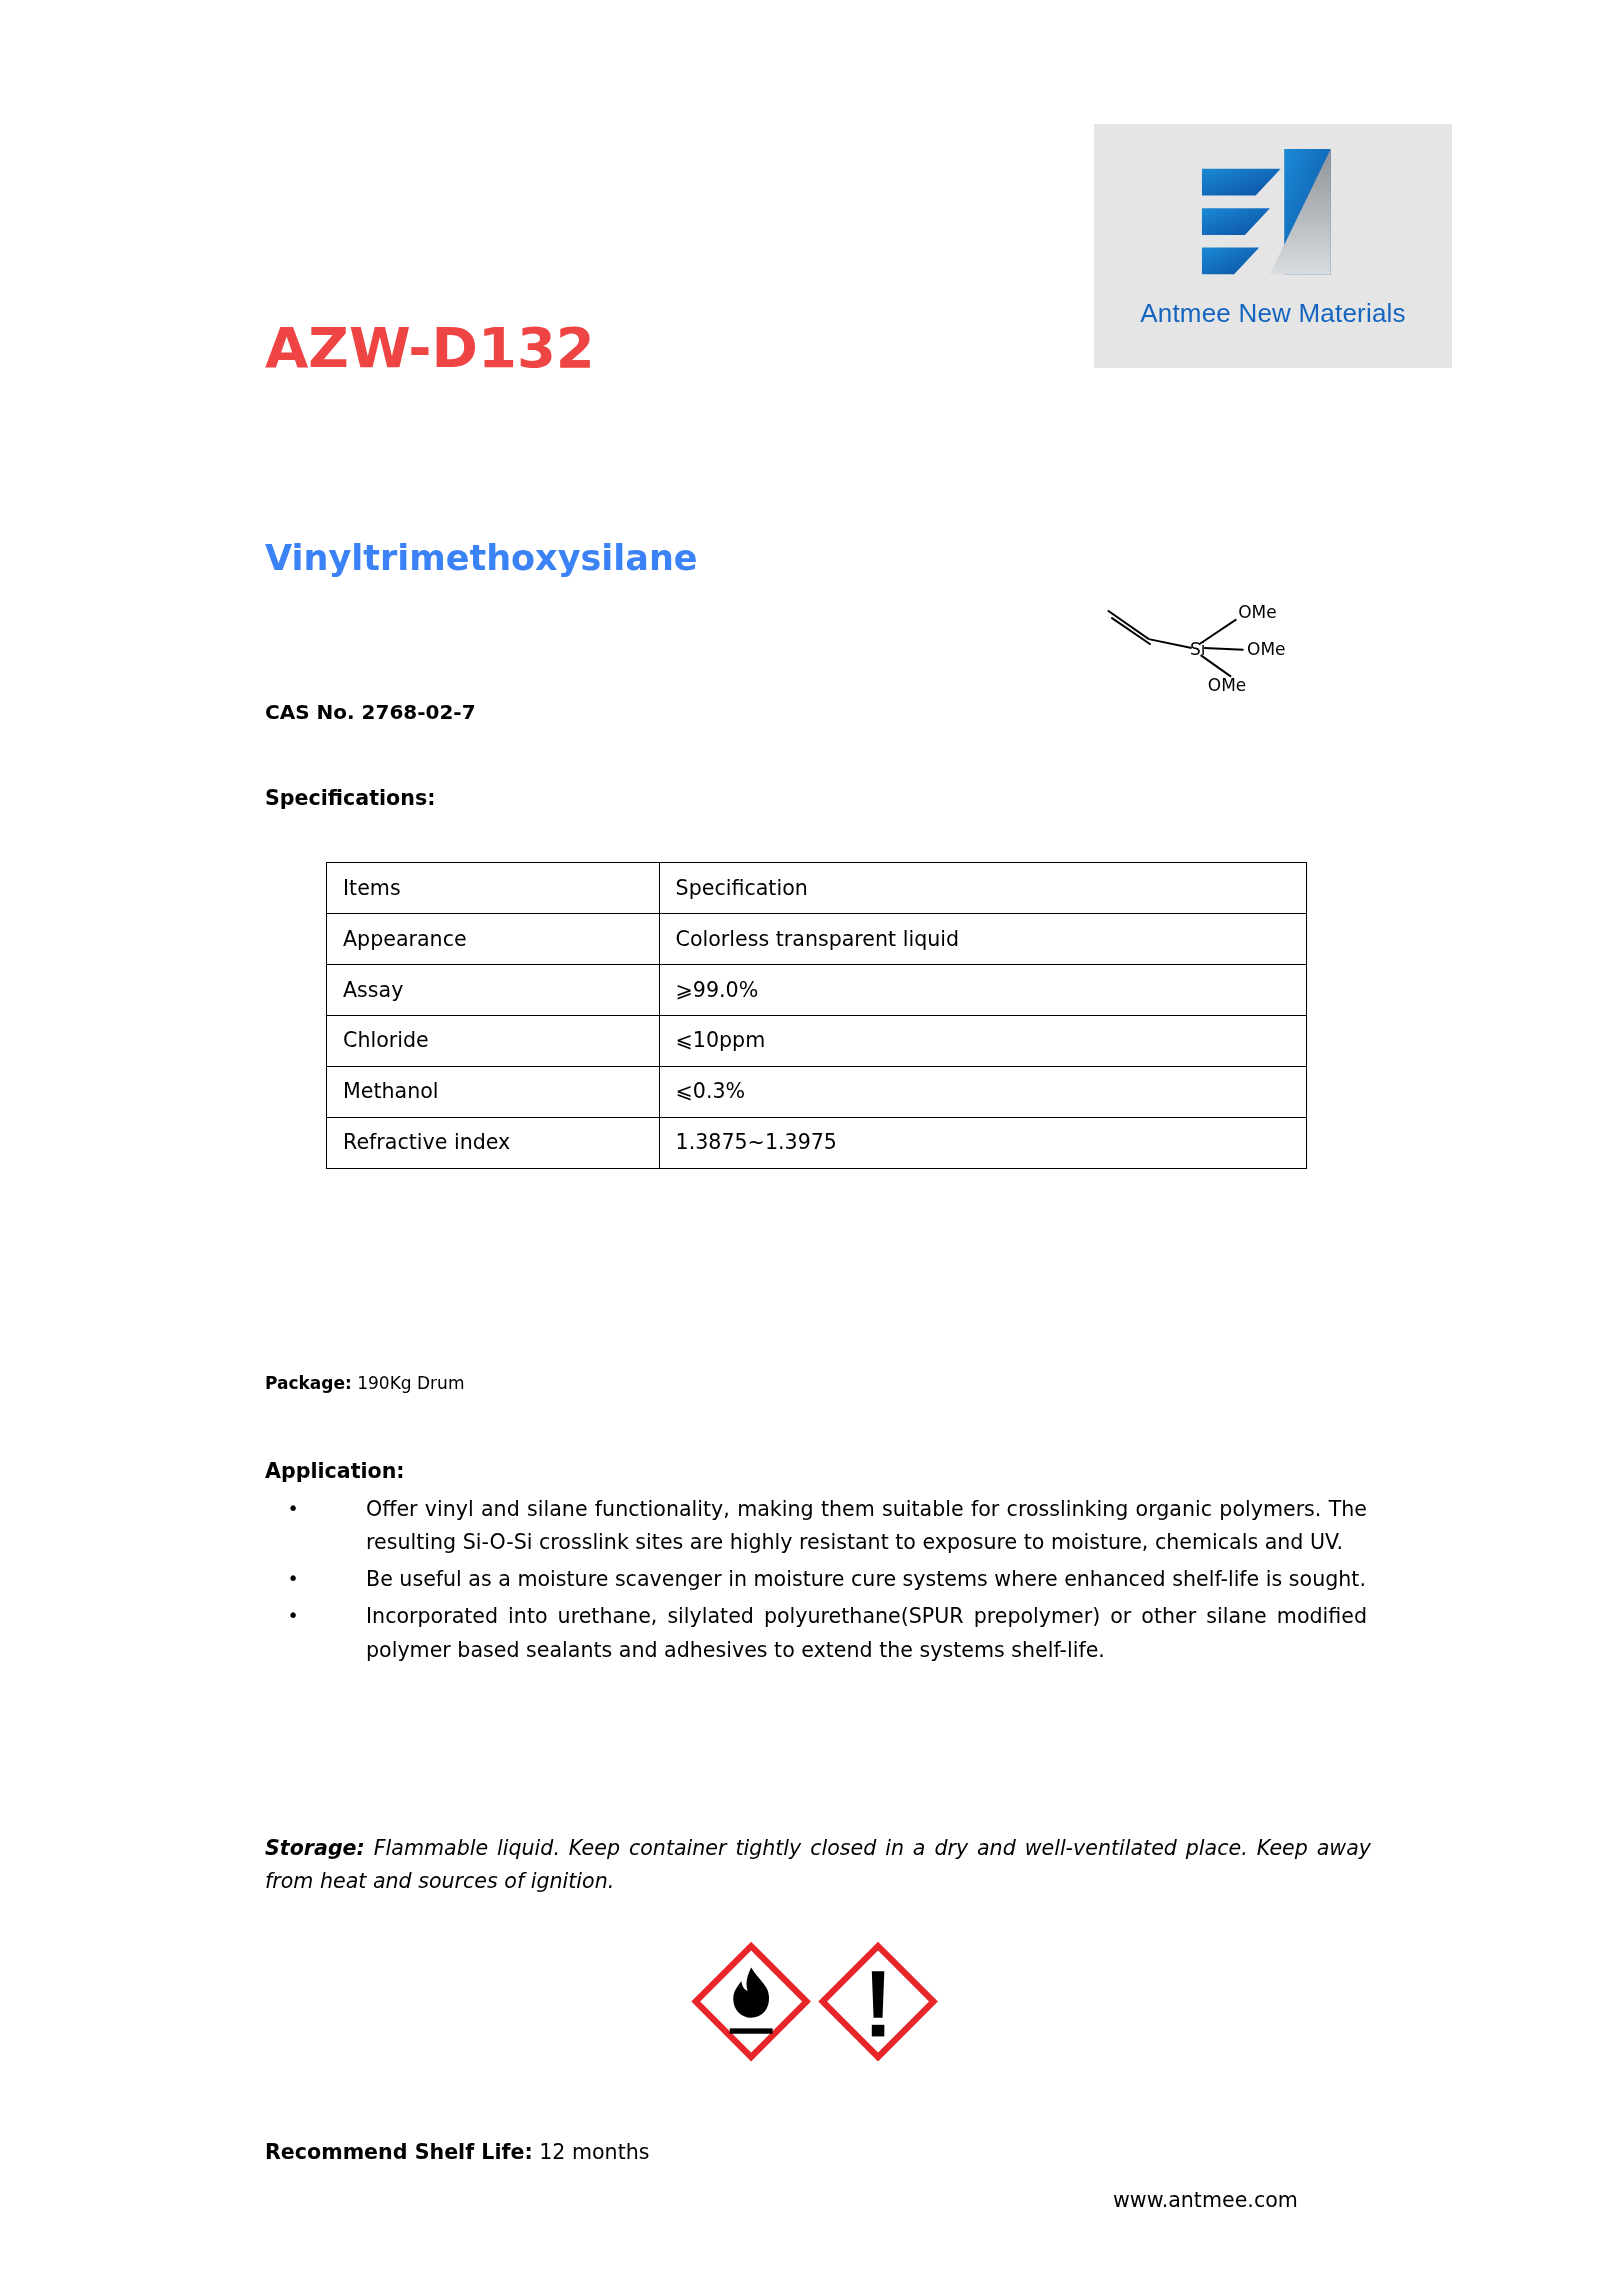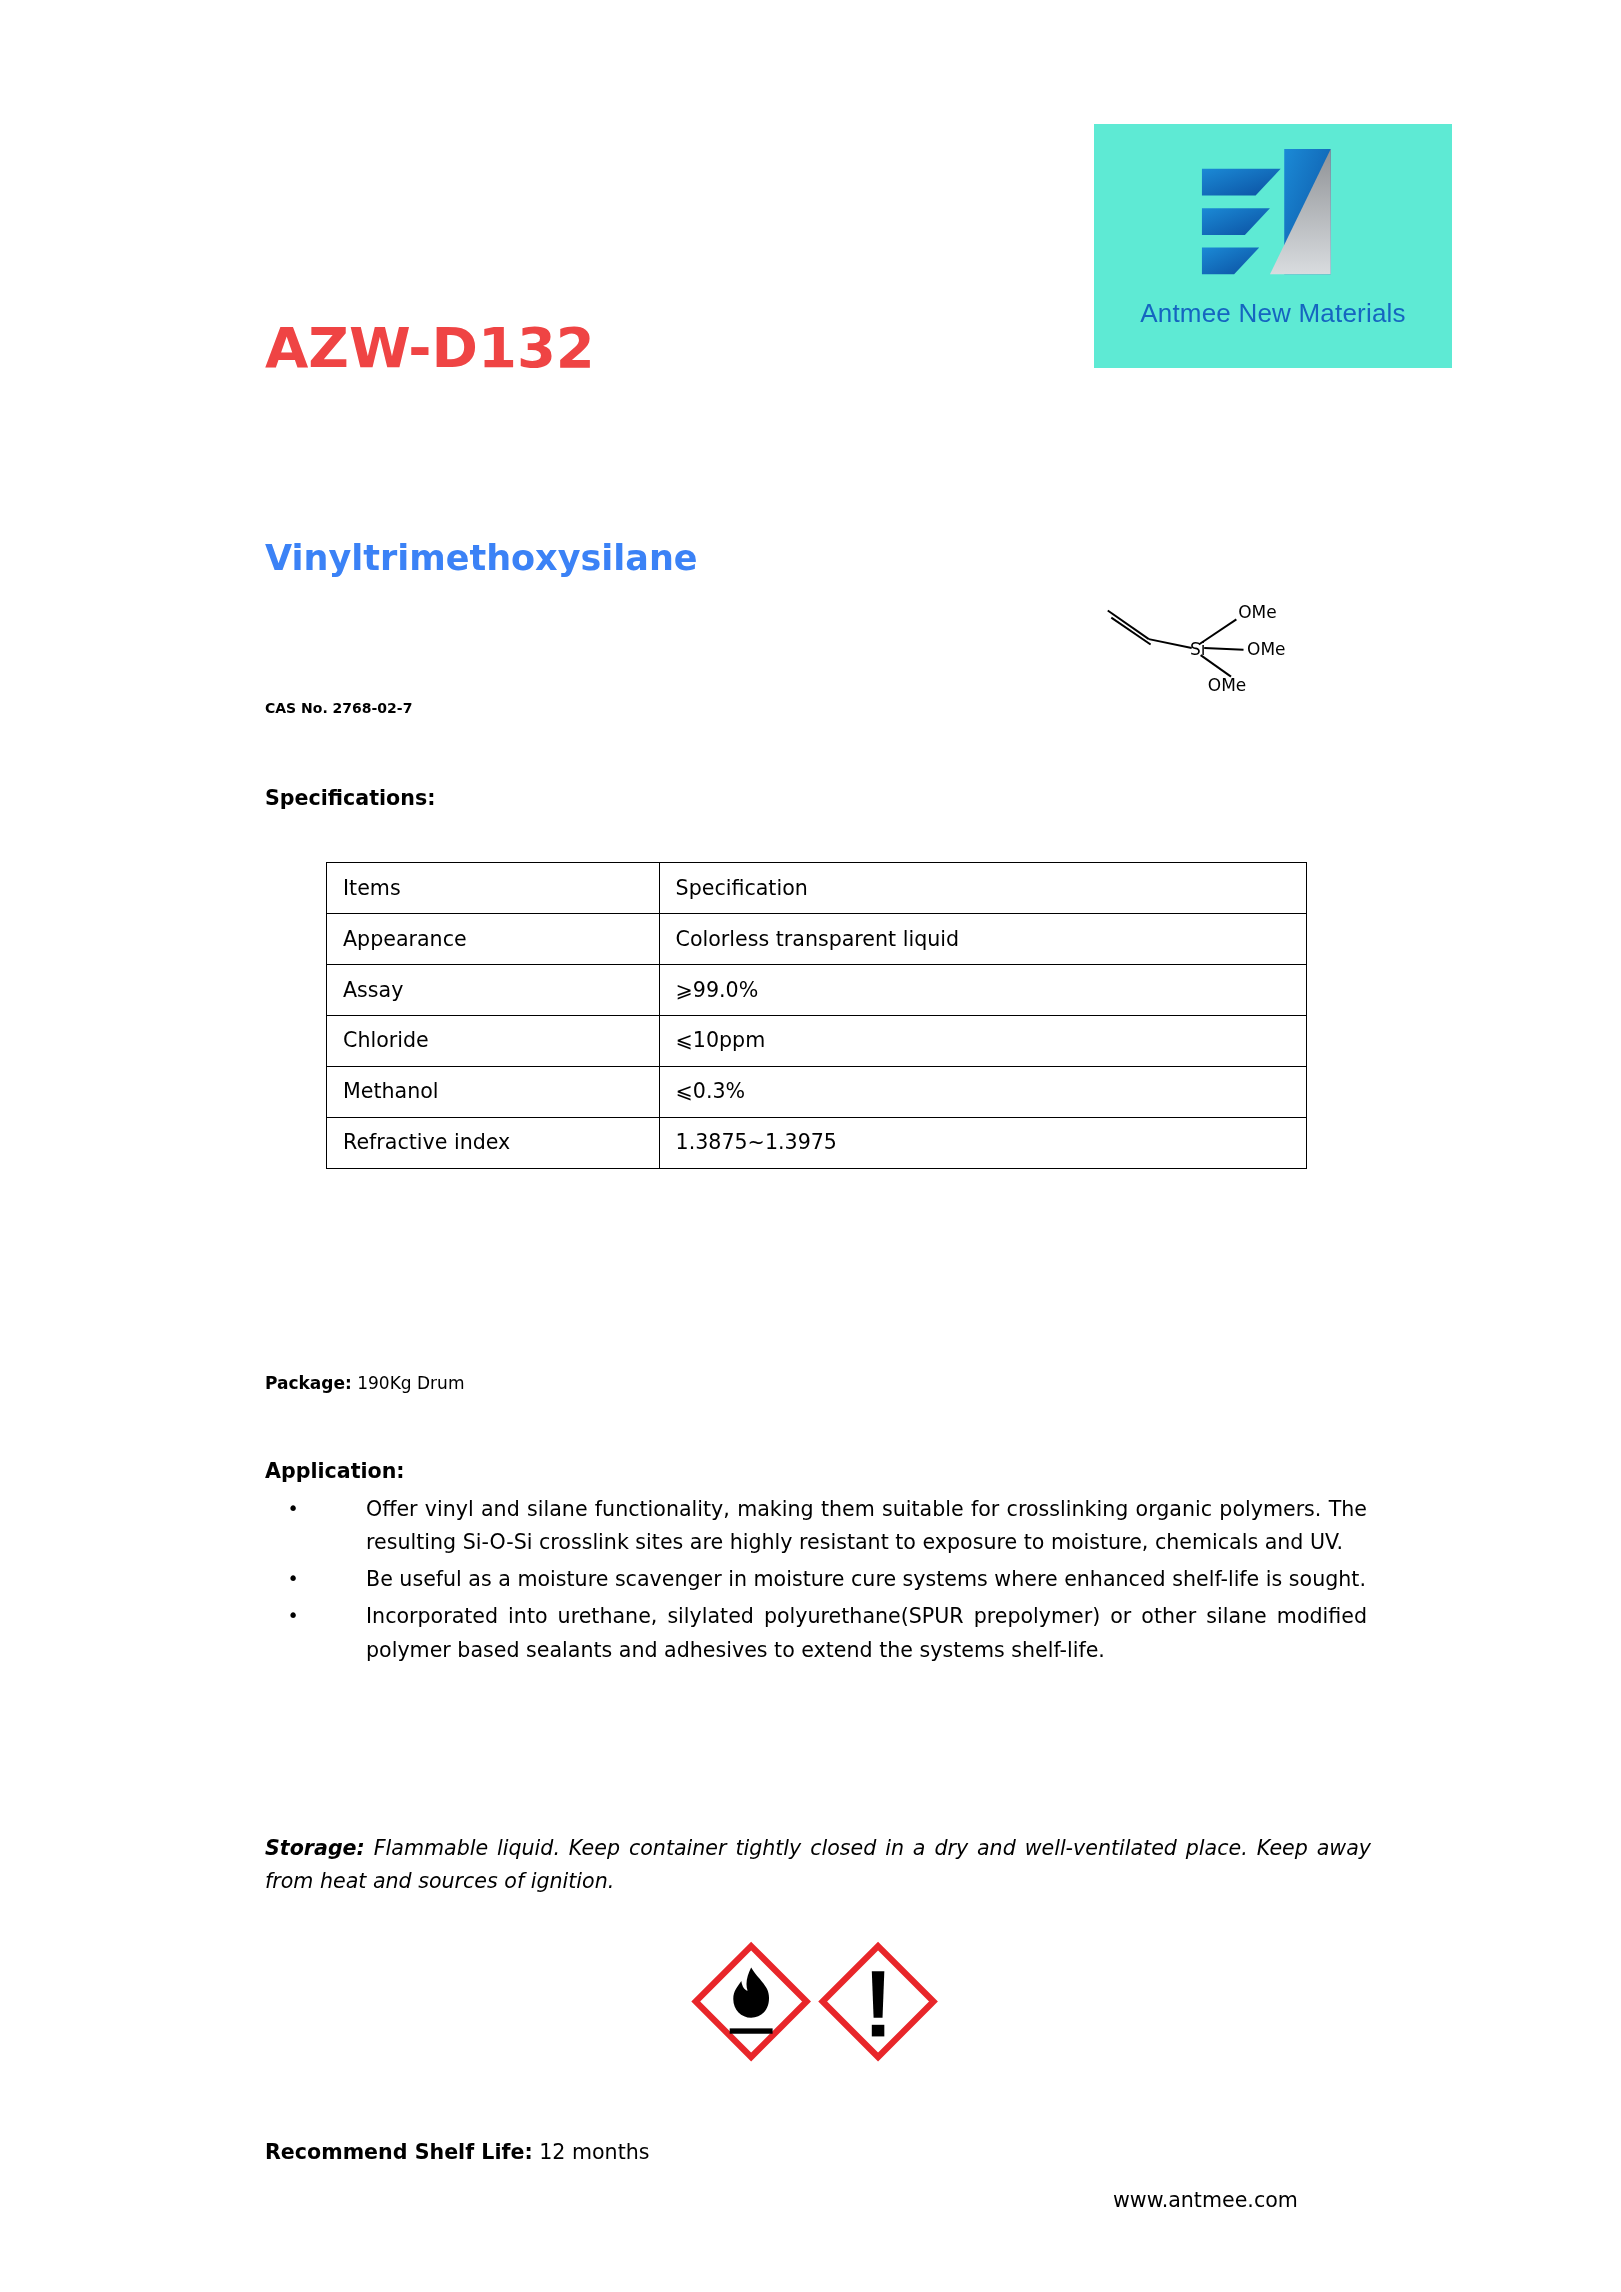--- a/index.html
+++ b/index.html
@@ -23,21 +23,21 @@
     box-sizing: border-box;
   }
 
   
   .logo-box {
     position: absolute;
     top: 124px;
     left: 1094px;
     width: 358px;
     height: 244px;
-    background: #5eead4;
+    background: #e5e5e5;
   }
   .logo-mark {
     position: relative;
     width: 179px;
     height: 161px;
     margin: 9px auto 0 auto;
   }
   .logo-caption {
     text-align: center;
     color: #1565C0;
@@ -64,21 +64,21 @@
     left: 265px;
     font-family: "DejaVu Sans", sans-serif;
     font-weight: bold;
     font-size: 35px;
     color: #3b82f6;
   }
   .cas-line {
     position: absolute;
     top: 700px;
     left: 265px;
-    font-size: 14px;
+    font-size: 20px;
     font-weight: bold;
   }
   .spec-label {
     position: absolute;
     top: 786px;
     left: 265px;
     font-size: 20.6px;
     font-weight: bold;
   }
 

